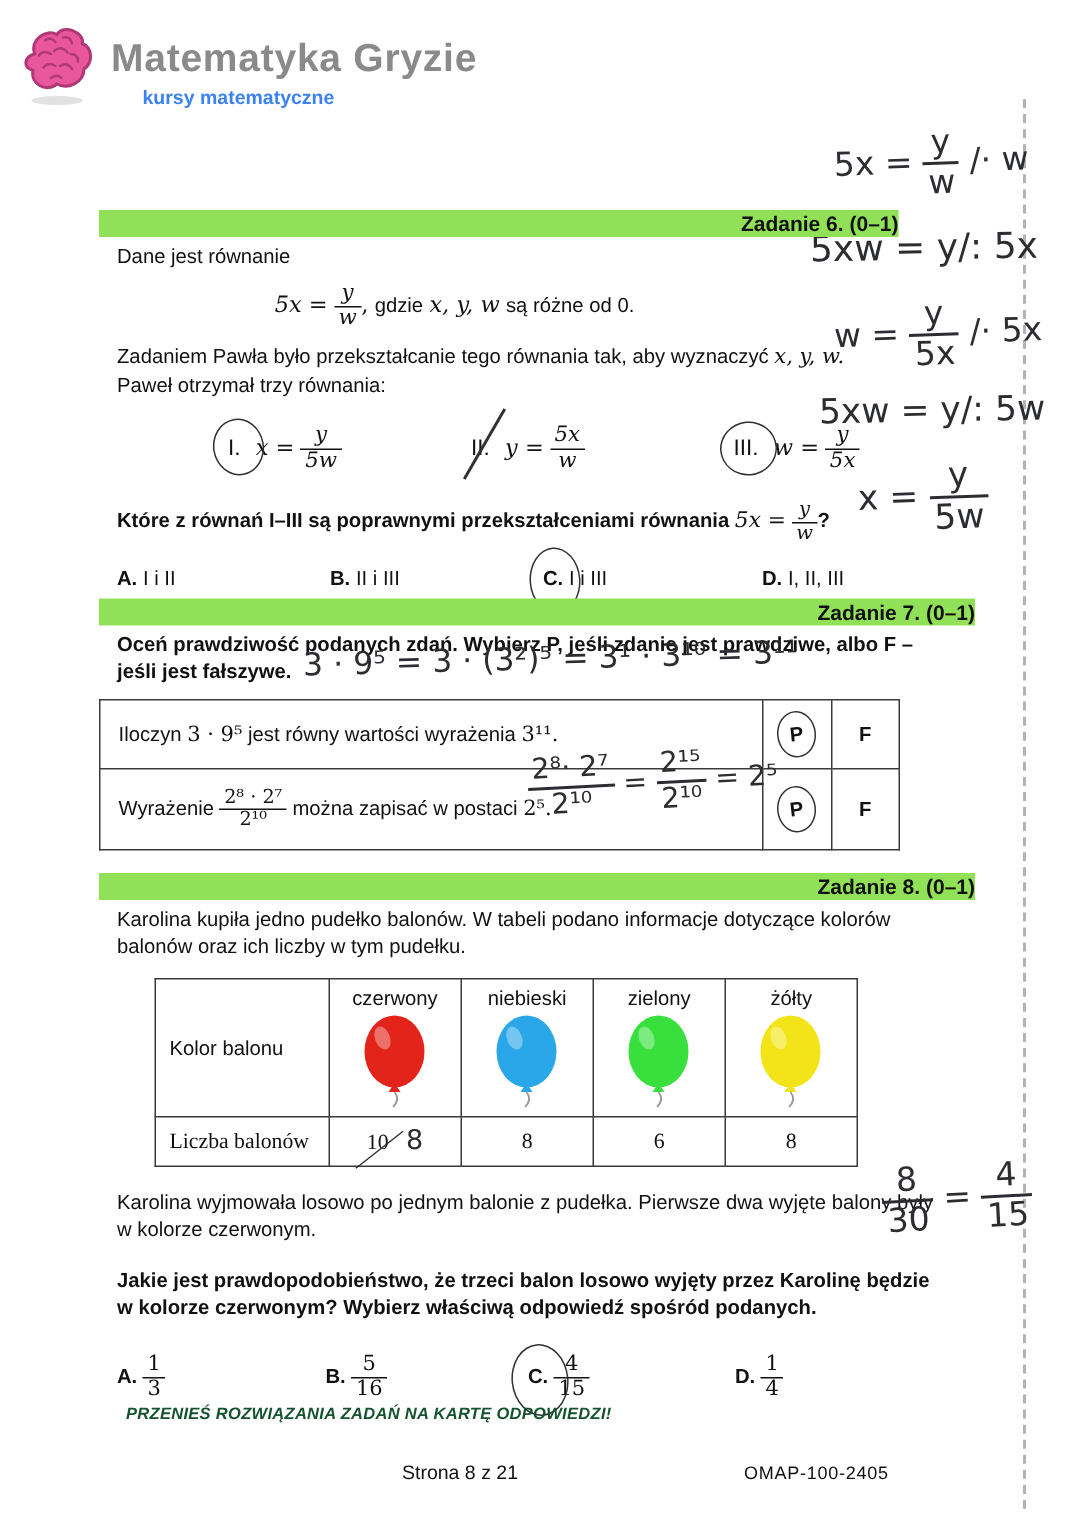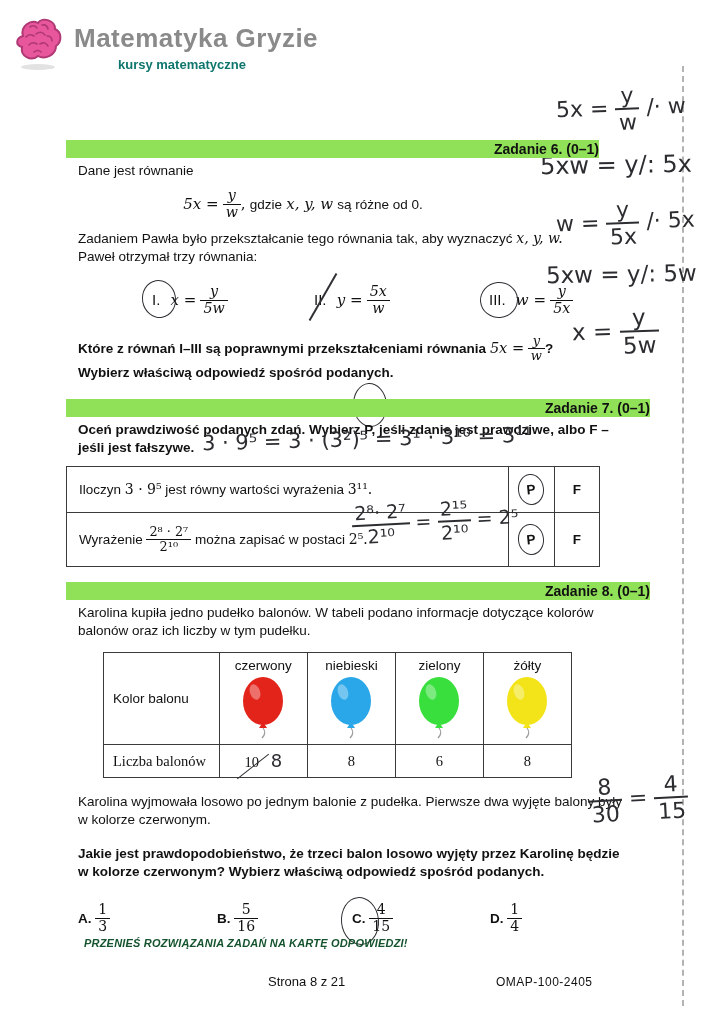--- a/index.html
+++ b/index.html
@@ -5,21 +5,21 @@
   html,body{margin:0;padding:0;}
   body{
     width:720px;height:1018px;position:relative;overflow:hidden;
     background:#ffffff;color:#111;
     font-family:"Liberation Sans", sans-serif;font-size:13.5px;line-height:1.3;
   }
   
   .logo-row{position:absolute;left:12px;top:12px;display:flex;align-items:flex-start;}
   .logo-text{margin-left:10px;padding-top:10px;}
   .logo-title{font-size:26px;font-weight:bold;color:#8a8a8a;letter-spacing:0.5px;}
-  .logo-sub{font-size:13px;font-weight:bold;color:#0f766e;margin-left:44px;margin-top:1px;}
+  .logo-sub{font-size:13px;font-weight:bold;color:#3b82f6;margin-left:21px;margin-top:1px;}
   
   .bold{font-weight:bold;}
   .task-bar{background:#90e158;height:18px;line-height:18px;font-weight:bold;font-size:14px;padding-left:8px;text-align:right;}
   .section{position:absolute;left:66px;width:584px;}
   .txt{margin:4px 0 0 12px;}
   .math{font-family:"DejaVu Serif", serif;font-style:italic;}
   .upr{font-style:normal;}
   
   .frac{display:inline-block;text-align:center;vertical-align:-0.55em;line-height:1.12;font-family:"DejaVu Serif", serif;font-size:0.95em;}
   .frac .fn{display:block;border-bottom:1px solid #111;padding:0 3px;}
@@ -143,21 +143,20 @@
       </span>
       <span class="math">w =</span>
       <span class="frac fit"><span class="fn">y</span><span class="fd">5x</span></span>
     </div>
   </div>
 
   <div class="txt bold" style="margin-top:10px;">
     <span>Które z równań I–III są poprawnymi przekształceniami równania</span>
     <span class="math" style="font-weight:normal;font-size:14.5px;">5x =</span>
     <span class="frac fit" style="font-weight:normal;font-size:13px;"><span class="fn">y</span><span class="fd">w</span></span><span>?</span><br>
-    <span>Wybierz właściwą odpowiedź spośród podanych.</span>
   </div>
 
   <div class="answers">
     <div class="ans" style="left:12px;">
       <span class="ans-label">A.</span>
       <span>I i II</span>
     </div>
     <div class="ans" style="left:154px;">
       <span class="ans-label">B.</span>
       <span>II i III</span>

